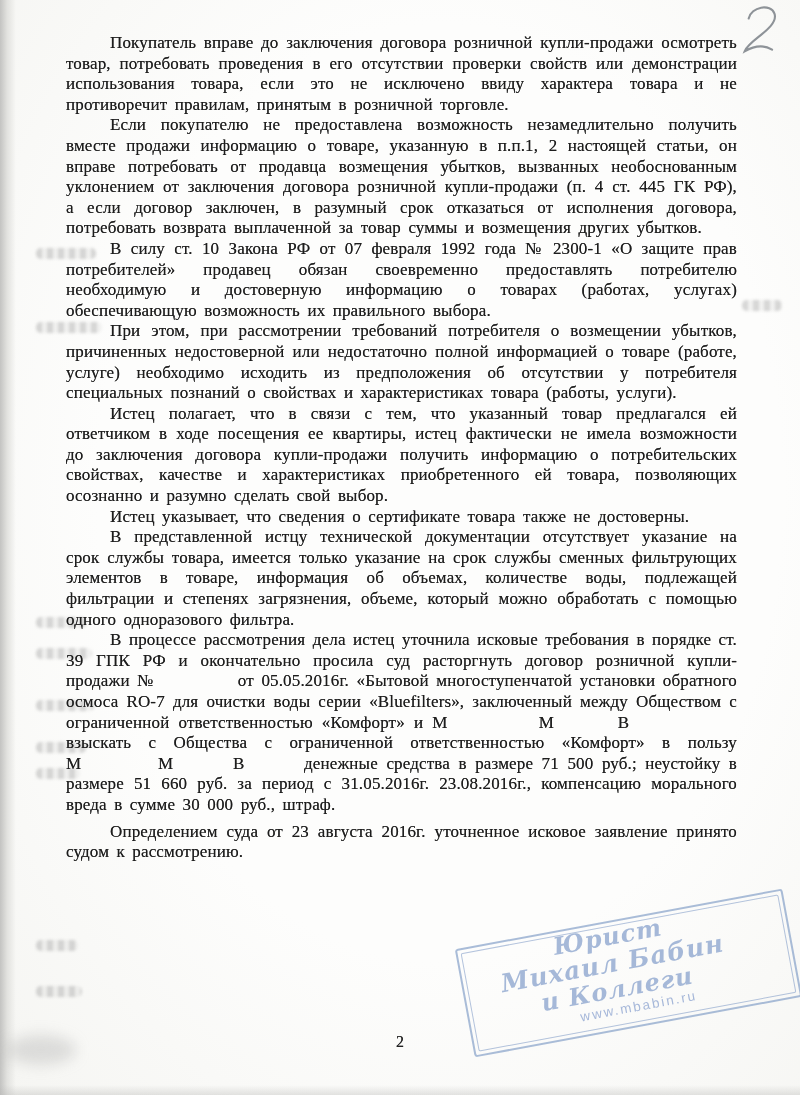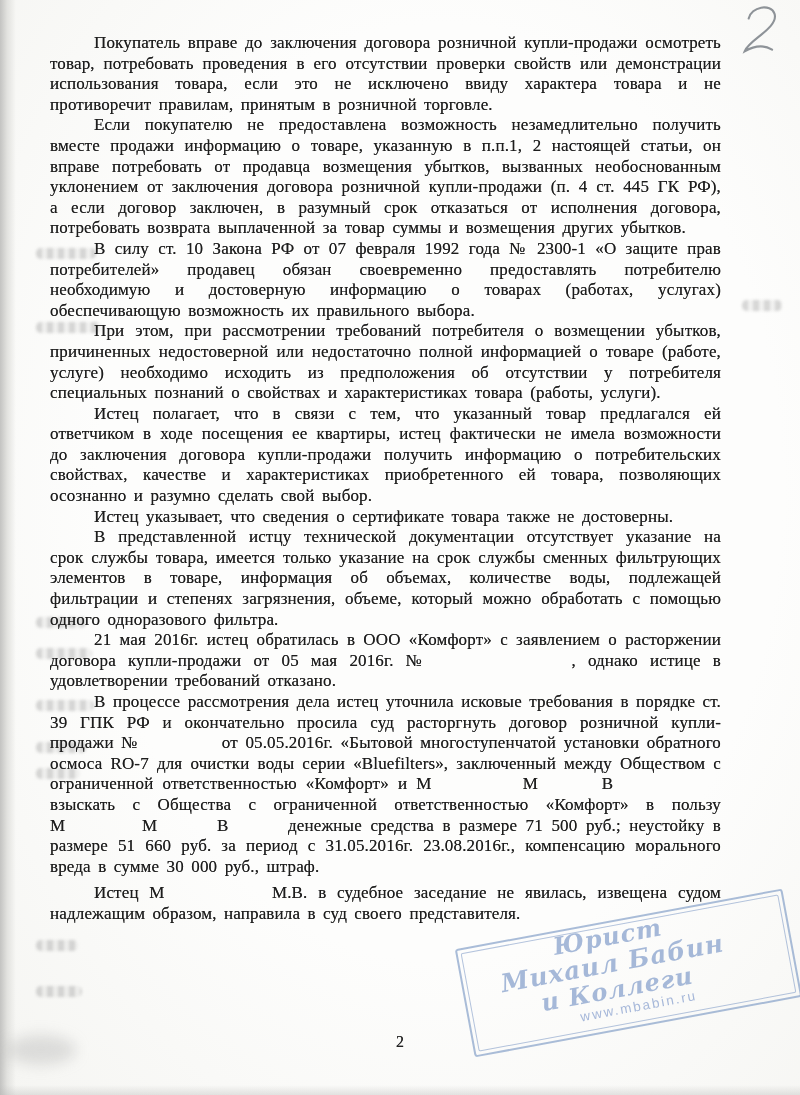--- a/index.html
+++ b/index.html
@@ -17,21 +17,21 @@
   .edge-bottom{position:absolute;left:0;right:0;bottom:0;height:10px;z-index:0;
     background:linear-gradient(0deg, rgba(180,180,178,.35), rgba(255,255,255,0));}
   .corner-smudge{position:absolute;left:6px;top:1035px;width:70px;height:30px;z-index:0;
     background:rgba(160,160,158,.30);border-radius:50%;filter:blur(7px);}
 
   
   .bleed{position:absolute;height:11px;border-radius:5px;z-index:0;filter:blur(1.6px);
     background:repeating-linear-gradient(90deg, rgba(150,150,150,.38) 0 6px, rgba(150,150,150,.10) 6px 11px);}
 
   
-  .content{position:absolute;left:50px;top:33px;width:671px;z-index:2;}
+  .content{position:absolute;left:66px;top:33px;width:671px;z-index:2;}
   .content p{
     margin:0;
     text-align:justify;
     text-indent:44px;
     font-size:17px;
     line-height:20.6px;
     word-spacing:3px;
     letter-spacing:.15px;
     color:#1d1d1d;
     text-shadow:0 0 .45px rgba(25,25,25,.72);
@@ -110,20 +110,19 @@
   </div>
 
   <div class="content">
     <p>Покупатель вправе до заключения договора розничной купли-продажи осмотреть товар, потребовать проведения в его отсутствии проверки свойств или демонстрации использования товара, если это не исключено ввиду характера товара и не противоречит правилам, принятым в розничной торговле.</p>
     <p>Если покупателю не предоставлена возможность незамедлительно получить вместе продажи информацию о товаре, указанную в п.п.1, 2 настоящей статьи, он вправе потребовать от продавца возмещения убытков, вызванных необоснованным уклонением от заключения договора розничной купли-продажи (п. 4 ст. 445 ГК РФ), а если договор заключен, в разумный срок отказаться от исполнения договора, потребовать возврата выплаченной за товар суммы и возмещения других убытков.</p>
     <p>В силу ст. 10 Закона РФ от 07 февраля 1992 года № 2300-1 «О защите прав потребителей» продавец обязан своевременно предоставлять потребителю необходимую и достоверную информацию о товарах (работах, услугах) обеспечивающую возможность их правильного выбора.</p>
     <p>При этом, при рассмотрении требований потребителя о возмещении убытков, причиненных недостоверной или недостаточно полной информацией о товаре (работе, услуге) необходимо исходить из  предположения об отсутствии у потребителя специальных познаний о свойствах и характеристиках товара (работы, услуги).</p>
     <p>Истец полагает, что в связи с тем, что указанный товар предлагался ей ответчиком в ходе посещения ее квартиры, истец фактически не имела возможности до заключения договора купли-продажи получить информацию о потребительских свойствах, качестве и характеристиках приобретенного ей товара, позволяющих осознанно и разумно  сделать свой выбор.</p>
     <p>Истец указывает, что сведения о сертификате  товара также не достоверны.</p>
     <p>В представленной истцу технической документации отсутствует указание на срок службы товара, имеется только указание на срок службы сменных фильтрующих элементов в товаре, информация об объемах, количестве воды, подлежащей фильтрации  и степенях загрязнения, объеме, который можно обработать с помощью одного  одноразового фильтра.</p>
-    <p>21 мая 2016г. истец обратилась в ООО «Комфорт» с заявлением о расторжении договора купли-продажи от 05 мая 2016г. №&nbsp;&nbsp;&nbsp;&nbsp;&nbsp;&nbsp;&nbsp;&nbsp;&nbsp;&nbsp;&nbsp;&nbsp;, однако истице в удовлетворении требований отказано.</p>
     <p>В процессе рассмотрения дела истец уточнила исковые требования в порядке ст. 39 ГПК РФ и окончательно просила суд расторгнуть договор розничной купли-продажи №&nbsp;&nbsp;&nbsp;&nbsp;&nbsp;&nbsp;&nbsp;&nbsp;&nbsp;&nbsp; от 05.05.2016г. «Бытовой многоступенчатой установки обратного осмоса RO-7 для очистки воды серии «Bluefilters», заключенный между Обществом с ограниченной ответственностью «Комфорт» и М&nbsp;&nbsp;&nbsp;&nbsp;&nbsp;&nbsp;&nbsp;&nbsp;&nbsp;&nbsp;М&nbsp;&nbsp;&nbsp;&nbsp;&nbsp;&nbsp;&nbsp;В&nbsp;&nbsp;&nbsp;&nbsp;&nbsp;&nbsp;&nbsp;&nbsp;&nbsp;&nbsp;&nbsp;&nbsp; взыскать с Общества с ограниченной ответственностью «Комфорт» в пользу М&nbsp;&nbsp;&nbsp;&nbsp;&nbsp;&nbsp;&nbsp;&nbsp;&nbsp;М&nbsp;&nbsp;&nbsp;&nbsp;&nbsp;&nbsp;&nbsp;В&nbsp;&nbsp;&nbsp;&nbsp;&nbsp;&nbsp; денежные средства  в размере 71&nbsp;500 руб.;  неустойку в размере 51&nbsp;660 руб. за период с 31.05.2016г. 23.08.2016г., компенсацию морального вреда в сумме 30&nbsp;000 руб., штраф.</p>
-    <p class="gap-before">Истец М&nbsp;&nbsp;&nbsp;&nbsp;&nbsp;&nbsp;&nbsp;&nbsp;&nbsp;&nbsp;М.В.  в судебное заседание не явилась, извещена судом надлежащим образом, направила в суд своего представителя.</p>
+    <p class="gap-before">Определением суда от 23 августа 2016г. уточненное исковое заявление принято судом к рассмотрению.</p>
   </div>
 
   <div class="footer-num">2</div>
 
 </div>
 
 </body></html>

